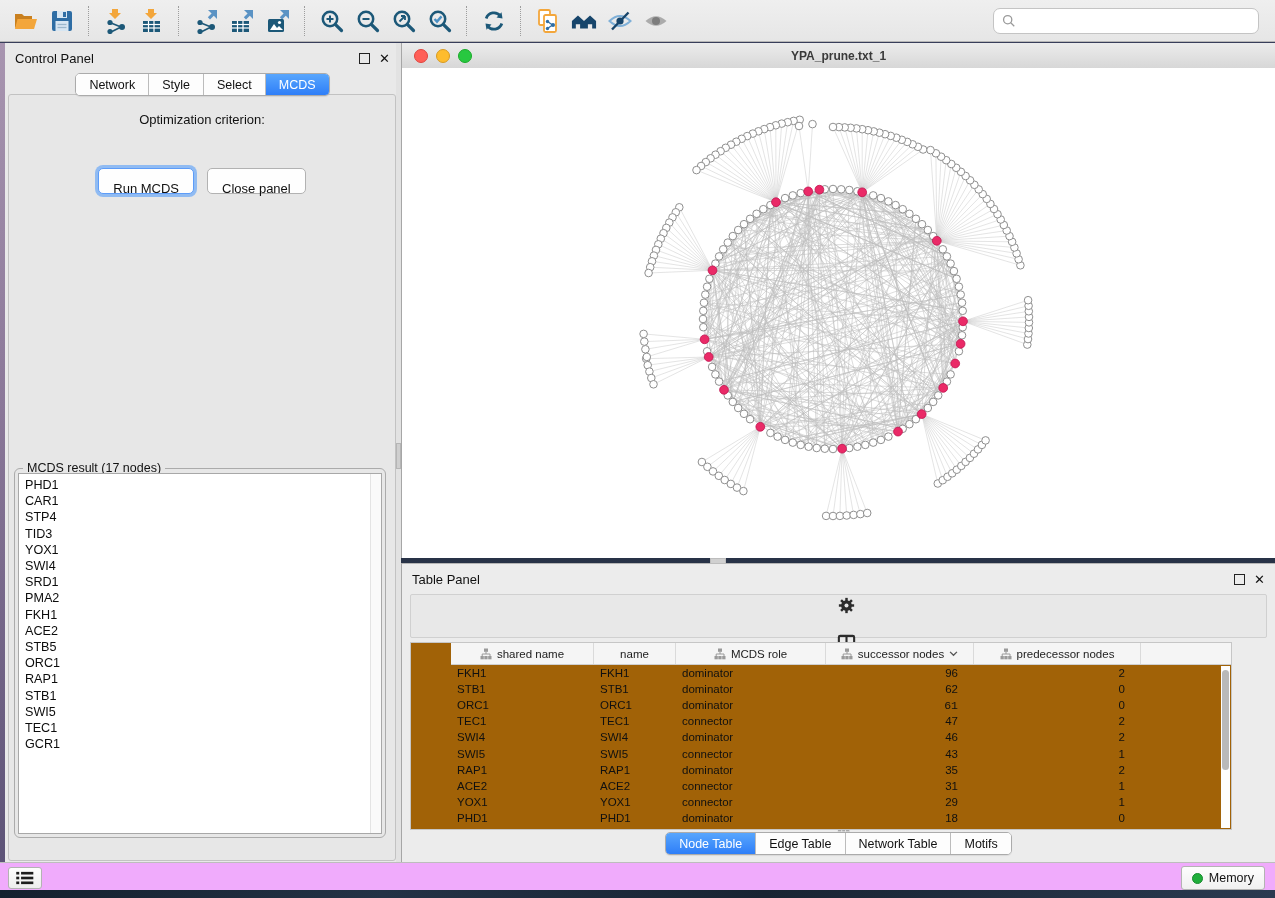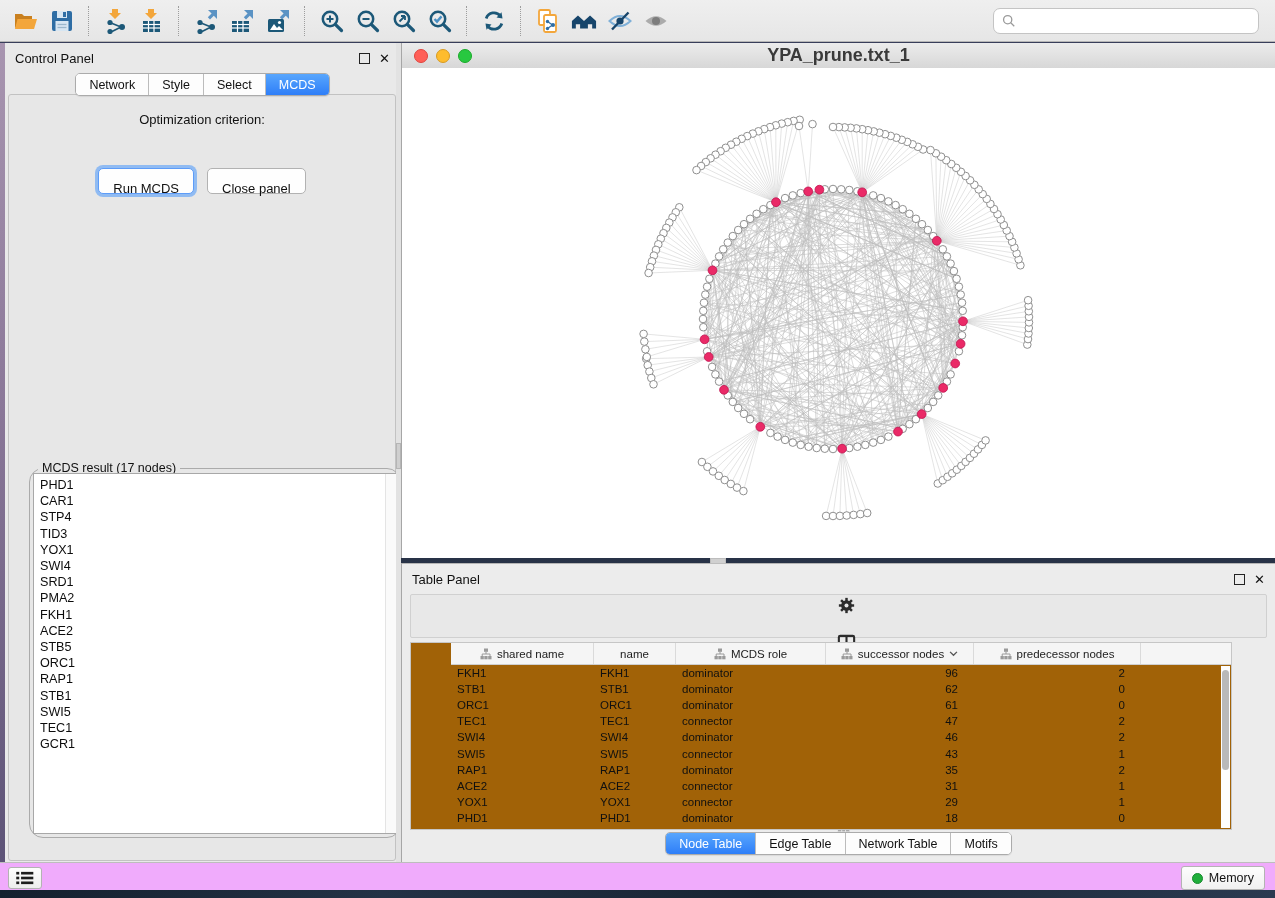--- a/index.html
+++ b/index.html
@@ -41,40 +41,40 @@
     padding-left:10px;box-sizing:border-box;}
   .stepper{position:absolute;right:0px;top:0px;bottom:0px;width:19px;border-radius:0 4px 4px 0;
     background:linear-gradient(#61aafd,#2c7af7);}
   .stepper:before,.stepper:after{content:"";position:absolute;left:5.5px;border-left:4px solid transparent;border-right:4px solid transparent;}
   .stepper:before{top:4px;border-bottom:5px solid #fff;}
   .stepper:after{bottom:4px;border-top:5px solid #fff;}
   .btnrow{position:absolute;top:73px;width:100%;display:flex;justify-content:center;gap:13px;}
   .mbtn{height:23px;background:#fefefe;border:1px solid #b2b2b2;border-radius:5px;font-size:13px;
     font-family:inherit;color:#111;padding:12px 14px;}
   .mbtn.focused{box-shadow:0 0 0 3px rgba(72,151,252,.55);border-color:#5d9cf8;}
-  .fieldset{position:absolute;left:20px;top:373px;width:370px;height:368px;border:1px solid #ababab;border-radius:14px;}
+  .fieldset{position:absolute;left:5px;top:373px;width:370px;height:368px;border:1px solid #ababab;border-radius:6px;}
   .fieldset .legend{position:absolute;top:-8px;left:8px;background:#e7e7e7;padding:0 4px;font-size:12.5px;color:#111;}
   .listbox{position:absolute;inset:4px 3px 3px 3px;background:#fff;border:1px solid #a8a8a8;overflow:hidden;}
   .listbox .scrolltrack{position:absolute;right:0;top:0;bottom:0;width:10px;background:#fafafa;border-left:1px solid #e4e4e4;}
   .li{font-size:12.6px;color:#0c0c0c;line-height:16.2px;padding-left:6px;}
   .listbody{position:absolute;inset:3px 11px 0 0;}
   
   .vsplit{position:absolute;left:396px;top:43px;width:5px;height:819px;background:#e2e2e2;}
   .vsplit .grip{position:absolute;left:0px;top:400px;width:5px;height:26px;background:#cfcfcf;border:1px solid #b5b5b5;box-sizing:border-box;}
   .hgrip{position:absolute;left:710px;top:558px;width:16px;height:6px;background:#d0d0d0;border:1px solid #bdbdbd;box-sizing:border-box;z-index:4;}
   
   .net{position:absolute;left:401px;top:43px;width:874px;height:515px;background:#fff;border-left:1px solid #a6a6a6;box-sizing:border-box;}
   .net-title{height:25px;background:linear-gradient(#ececec,#d7d7d7);border-bottom:1px solid #b1b1b1;
     display:flex;align-items:center;position:relative;}
   .lights{position:absolute;left:12px;display:flex;gap:8px;}
   .light{width:12px;height:12px;border-radius:50%;}
   .light.r{background:#ff5f57;border:0.5px solid #e0443e;}
   .light.y{background:#febc2e;border:0.5px solid #d89b21;}
   .light.g{background:#28c840;border:0.5px solid #1aab29;}
-  .net-title .ttl{width:100%;text-align:center;font-size:18px;font-weight:bold;color:#3a3a3a;}
+  .net-title .ttl{width:100%;text-align:center;font-size:12px;font-weight:bold;color:#3a3a3a;}
   .canvas{position:absolute;left:0;top:25px;width:873px;height:490px;background:#fff;overflow:hidden;}
   
   .tp{position:absolute;left:401px;top:563px;width:874px;height:299px;background:#ececec;
       border-top:1px solid #b5b5b5;border-left:1px solid #a6a6a6;box-sizing:border-box;}
   .tp-toolbar{position:absolute;left:8px;top:30px;width:857px;height:44px;background:#e8e8e8;
     border:1px solid #d0d0d0;border-radius:2px;display:flex;align-items:center;gap:17px;padding-left:15px;box-sizing:border-box;flex-direction:column;}
   .tico{width:22px;height:22px;display:flex;align-items:center;justify-content:center;}
   .tico svg{width:21px;height:21px;}
   .tbl{position:absolute;left:8px;top:78px;width:822px;height:188px;background:#a16207;border:1px solid #c6c6c6;box-sizing:border-box;overflow:hidden;padding-left:40px;}
   .thead{display:flex;height:21px;background:#f5f5f5;border-bottom:1px solid #cfcfcf;}
@@ -1209,21 +1209,21 @@
           <div class="td" style="width: 143px;">STB1</div>
           <div class="td" style="width: 82px;">STB1</div>
           <div class="td" style="width: 150px;">dominator</div>
           <div class="td num" style="width: 148px;">62</div>
           <div class="td num" style="width: 167px;">0</div>
         </div>
         <div class="tr">
           <div class="td" style="width: 143px;">ORC1</div>
           <div class="td" style="width: 82px;">ORC1</div>
           <div class="td" style="width: 150px;">dominator</div>
-          <div class="td num" style="width: 148px;">61</div>
+          <div class="td num" style="width: 148px; font-family: Liberation Mono, monospace;">61</div>
           <div class="td num" style="width: 167px;">0</div>
         </div>
         <div class="tr">
           <div class="td" style="width: 143px;">TEC1</div>
           <div class="td" style="width: 82px;">TEC1</div>
           <div class="td" style="width: 150px;">connector</div>
           <div class="td num" style="width: 148px;">47</div>
           <div class="td num" style="width: 167px;">2</div>
         </div>
         <div class="tr">

